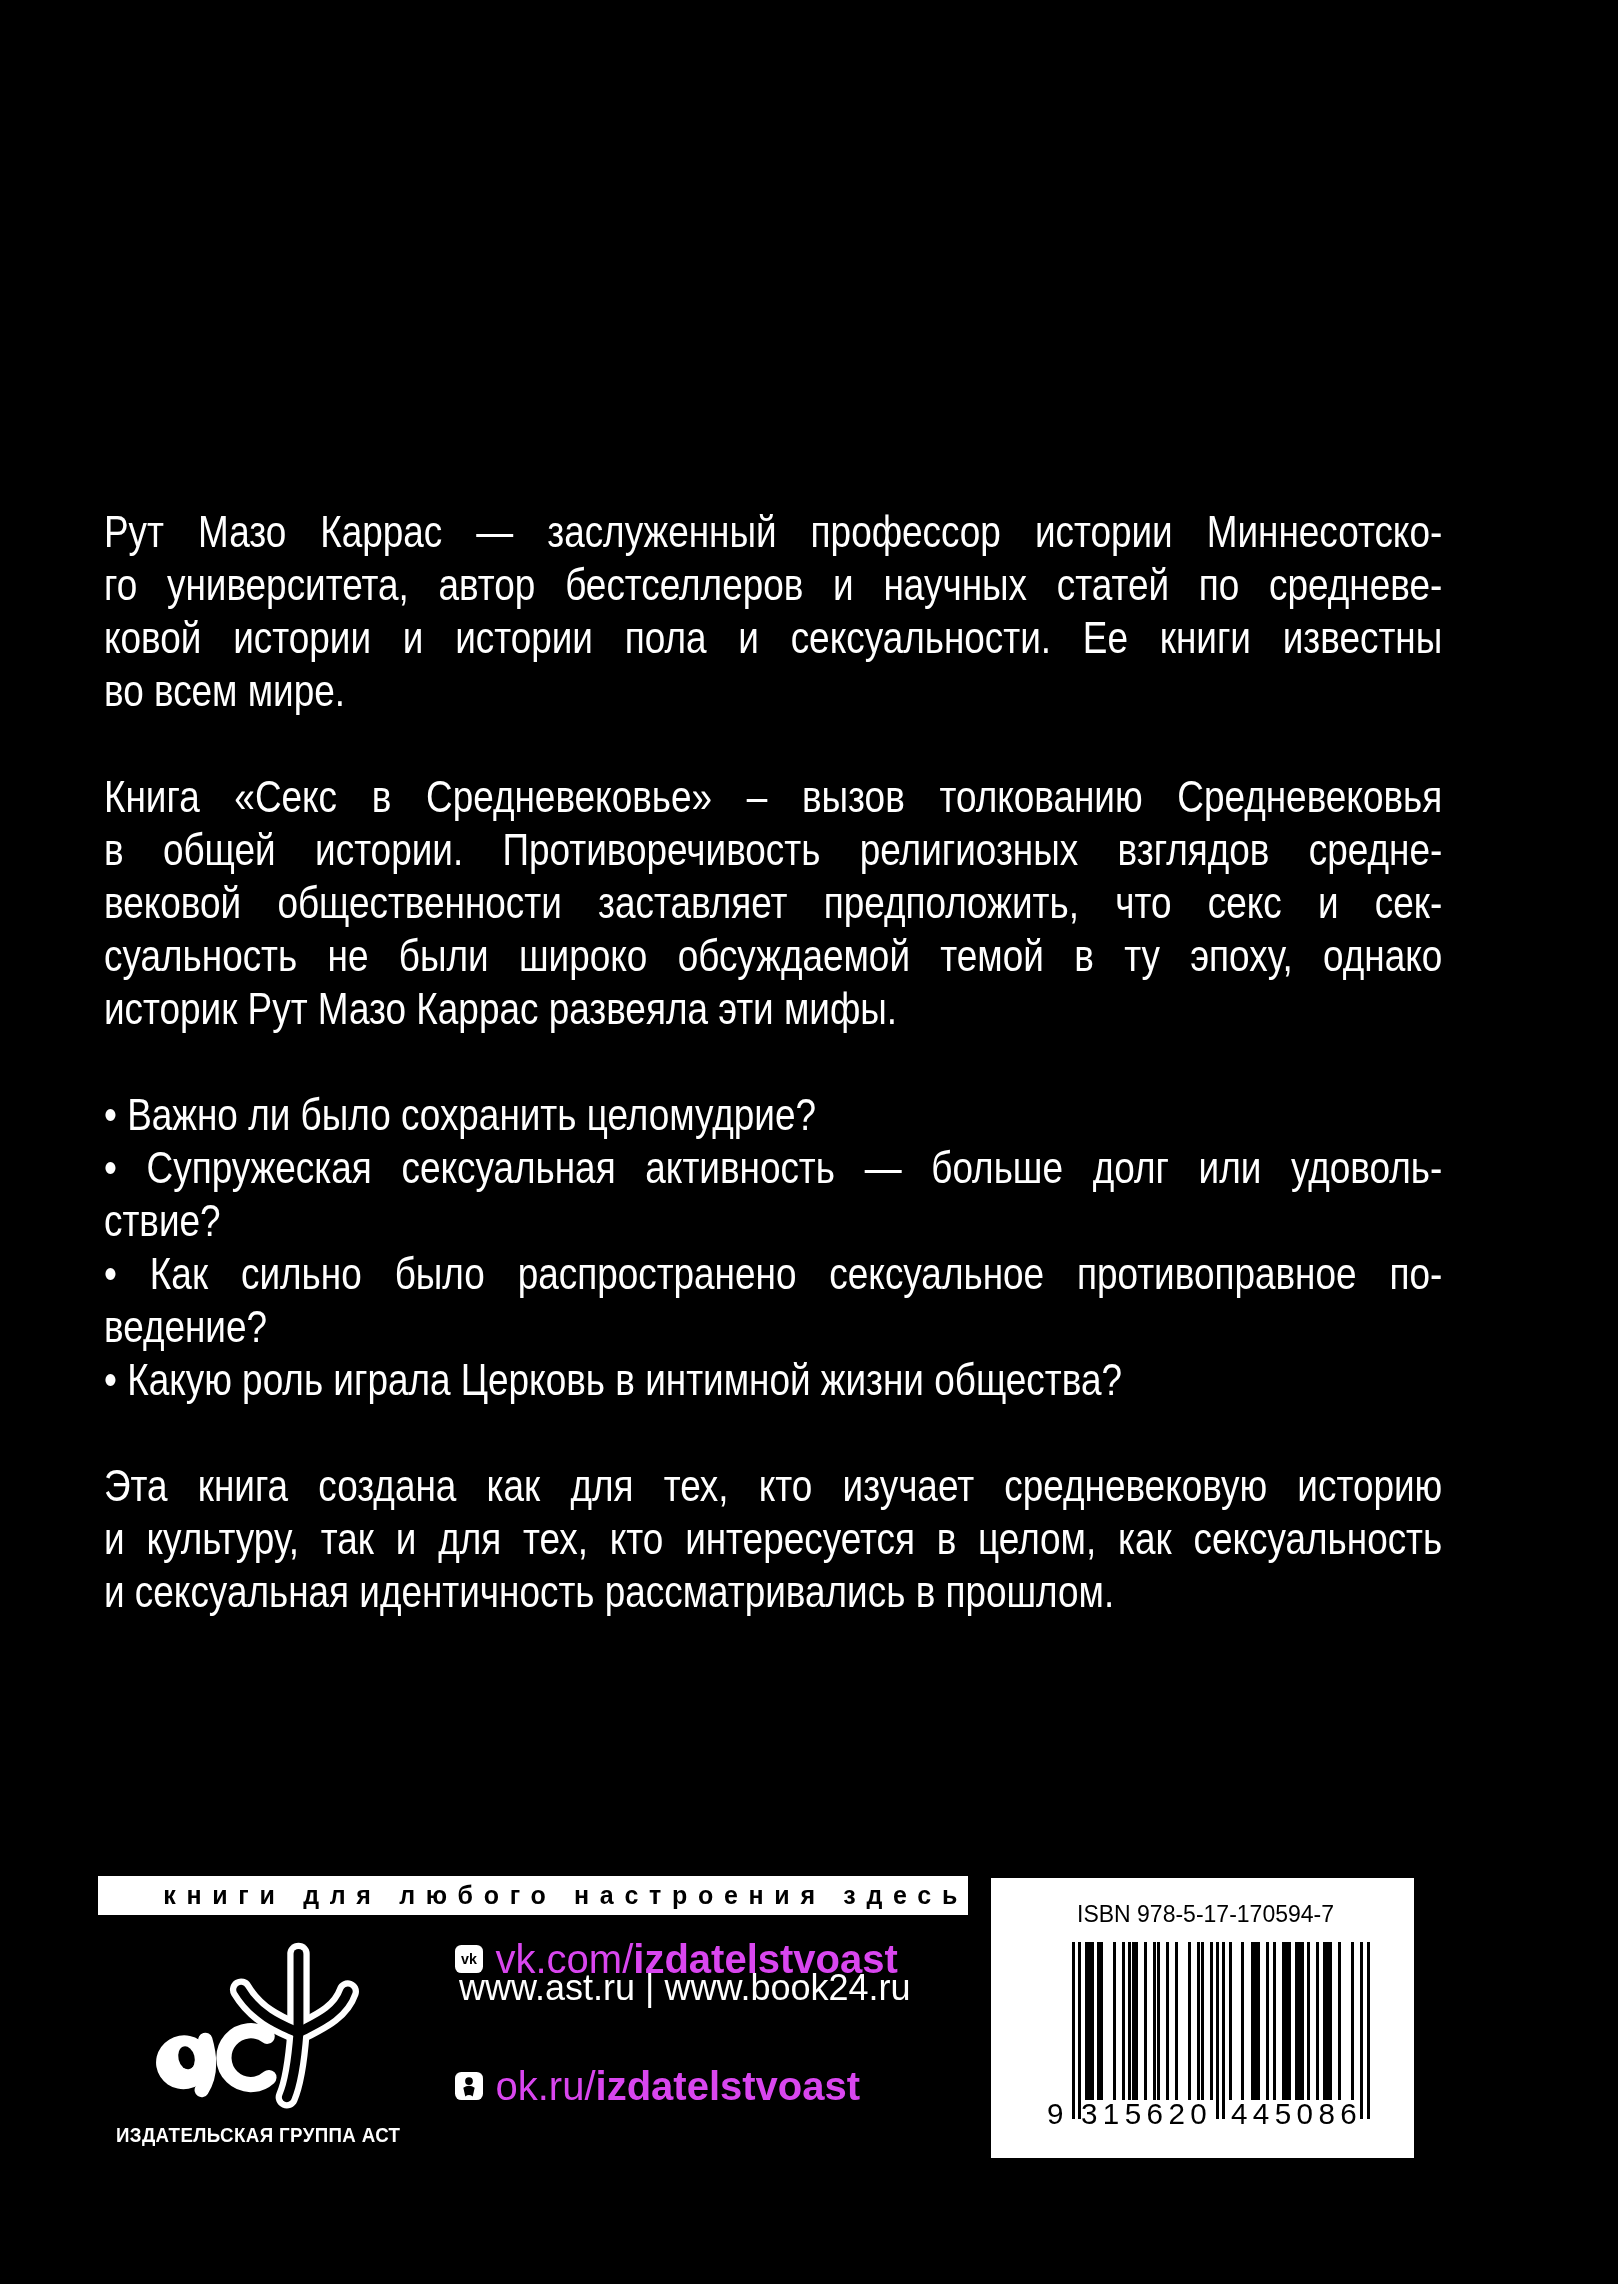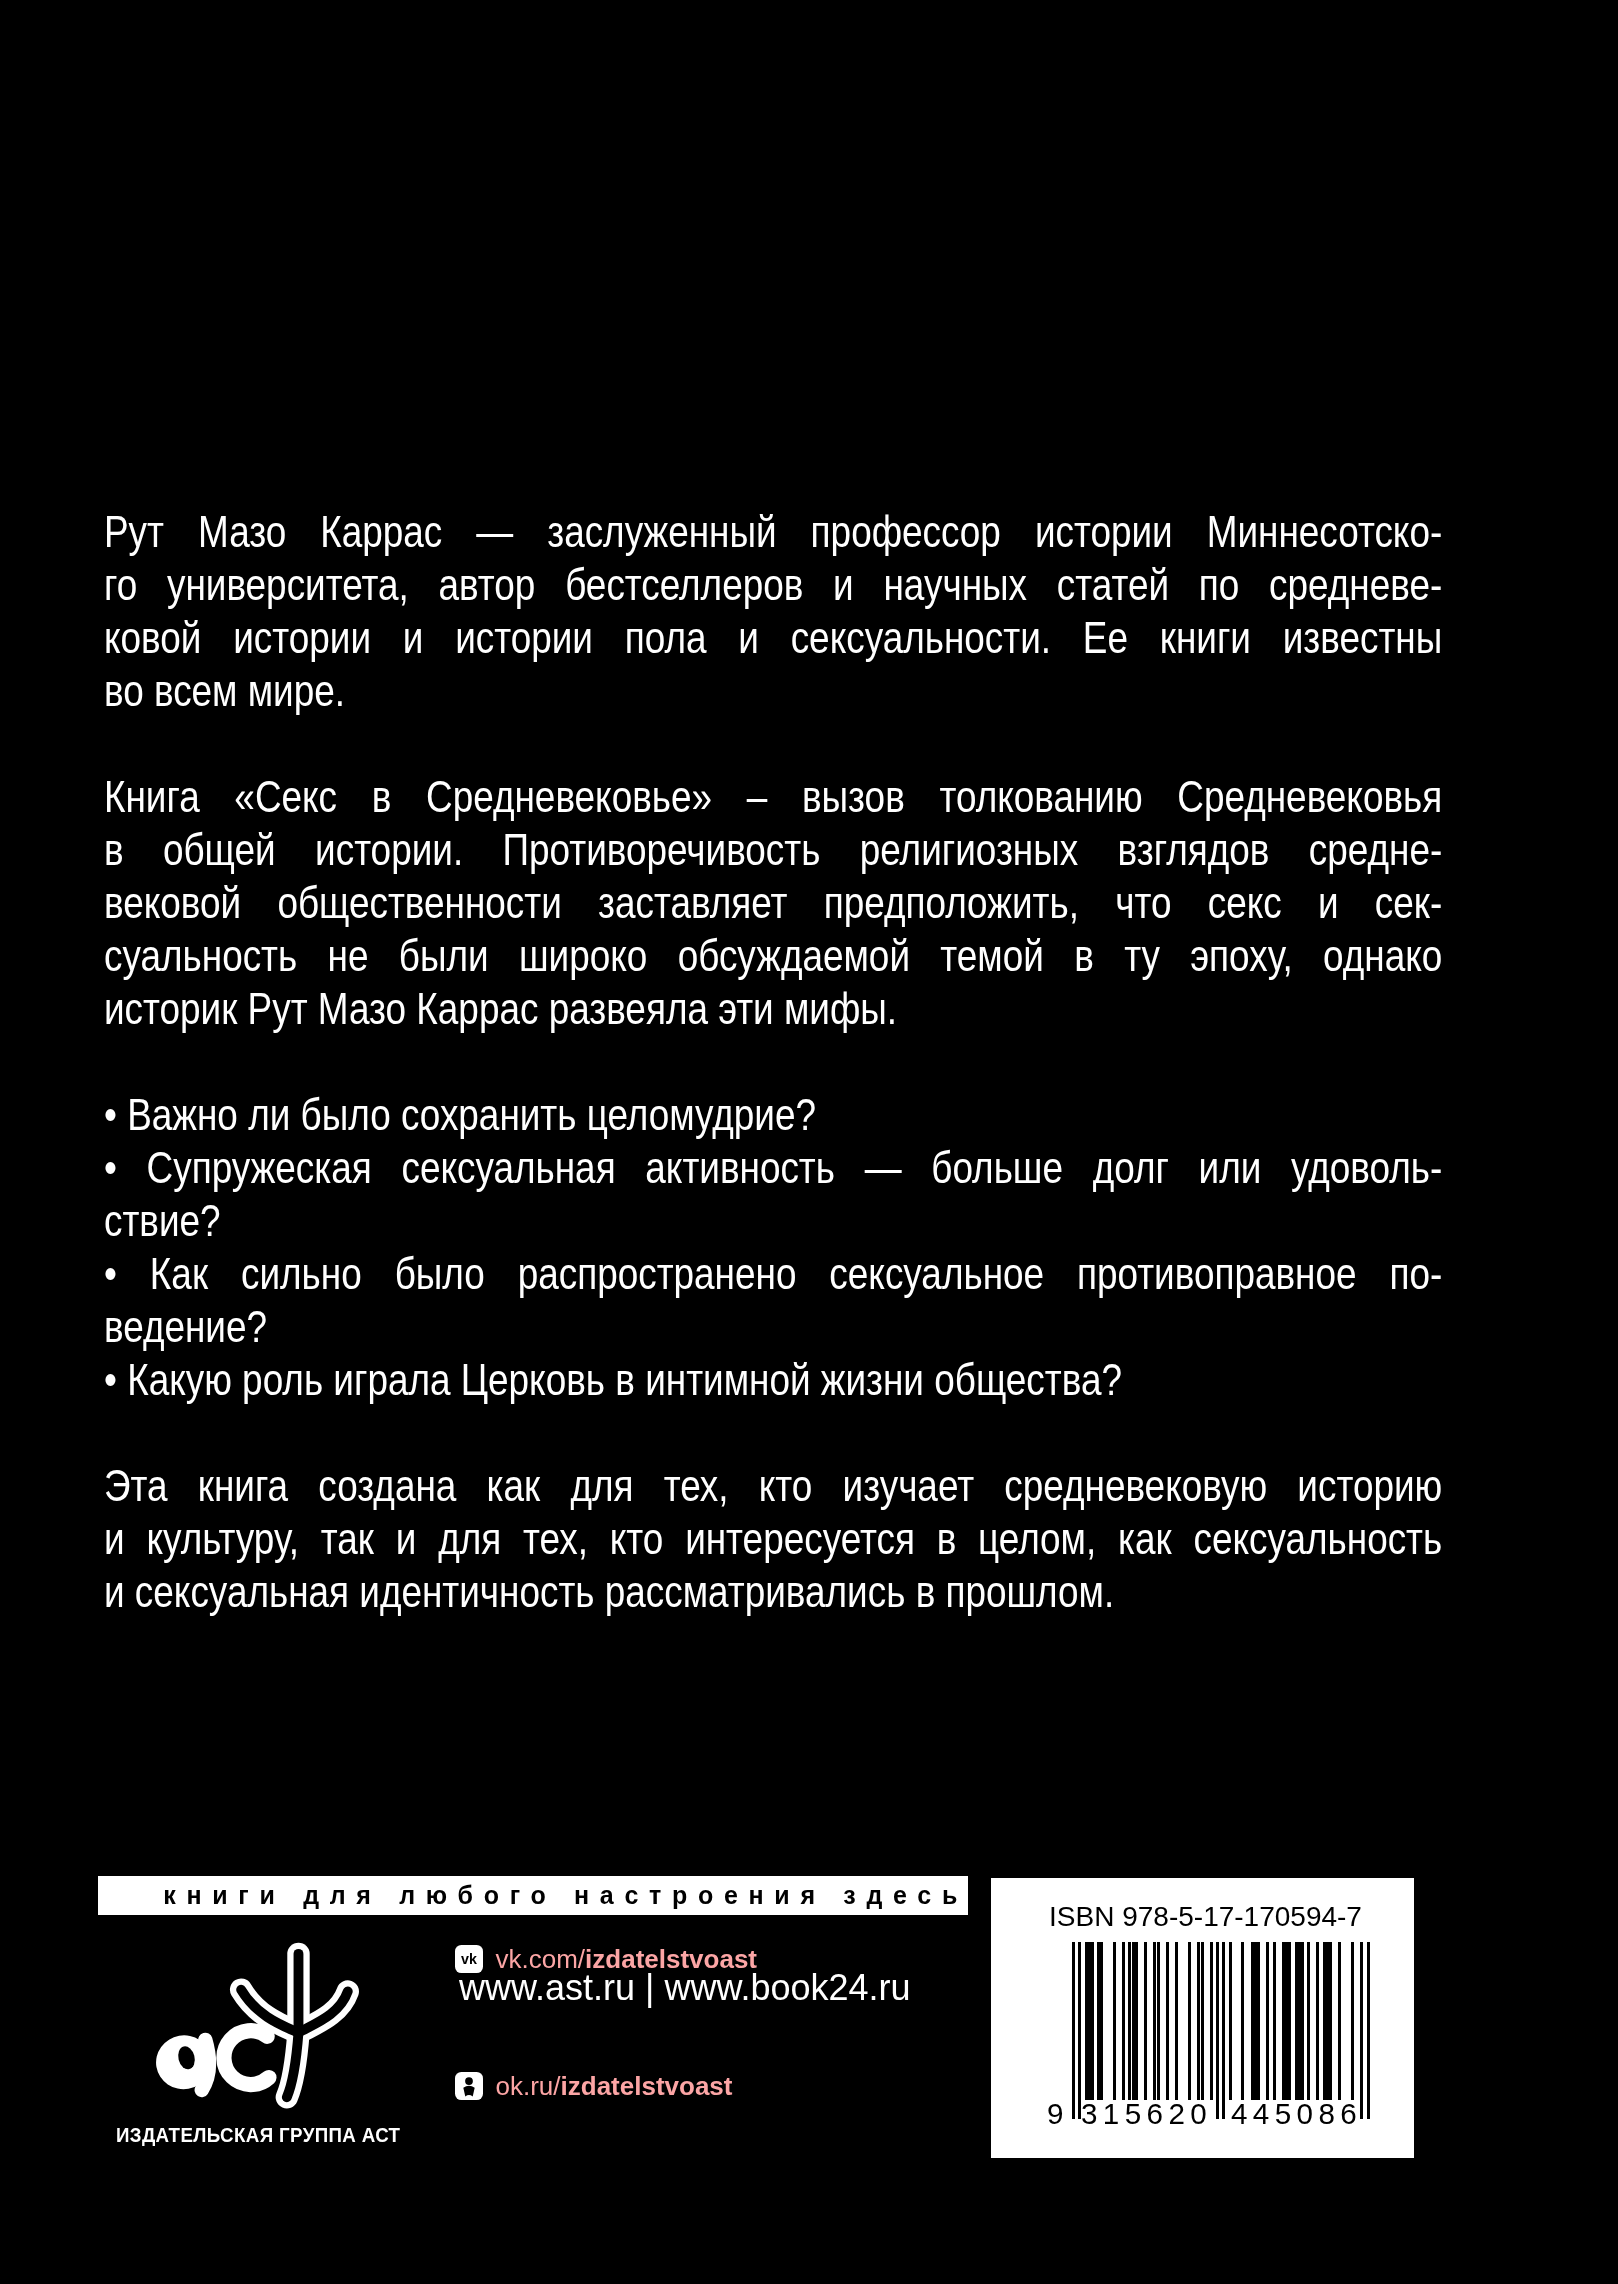--- a/index.html
+++ b/index.html
@@ -25,27 +25,27 @@
                font-size:19.7px;letter-spacing:0.4px;transform:scaleX(0.95);
                transform-origin:0 0;white-space:nowrap;}
 
   .sites{position:absolute;left:459px;top:1967px;font-weight:normal;font-size:36px;
          color:#fff;white-space:nowrap;}
   .socrow{position:absolute;left:455px;display:flex;align-items:center;gap:12.5px;height:32px;}
   .socrow.vk{top:1910px;margin-top:33px;} .socrow.ok{top:2070px;}
   .soc-icon{width:28px;height:28px;background:#fff;border-radius:6.3px;flex:0 0 auto;
             display:flex;align-items:center;justify-content:center;}
   .vk-glyph{color:#000;font-weight:bold;font-size:14.3px;line-height:1;}
-  .soc-text{font-size:26px;color:#fca5a5;white-space:nowrap;}
+  .soc-text{font-size:40px;color:#d946ef;white-space:nowrap;}
   .soc-text b{font-weight:bold;}
 
   .isbn-box{position:absolute;left:991px;top:1878px;width:423px;height:280px;
             background:#fff;color:#000;}
   .isbn-label{position:absolute;left:0;top:23px;width:100%;text-align:center;
-              padding-left:6px;box-sizing:border-box;font-size:28px;color:#000;
+              padding-left:6px;box-sizing:border-box;font-size:23px;color:#000;
               white-space:nowrap;}
   .barcode{position:absolute;left:81px;top:64px;width:298px;height:177px;}
   .barcode .bar{position:absolute;top:0;background:#000;}
   .ean-digits span{position:absolute;top:219px;font-size:29.6px;color:#000;}
   .ean-d1{left:56px;}
   .ean-d2{left:90px;letter-spacing:5.4px;}
   .ean-d3{left:240px;letter-spacing:5.4px;}
 </style>
 </head>
 <body>

